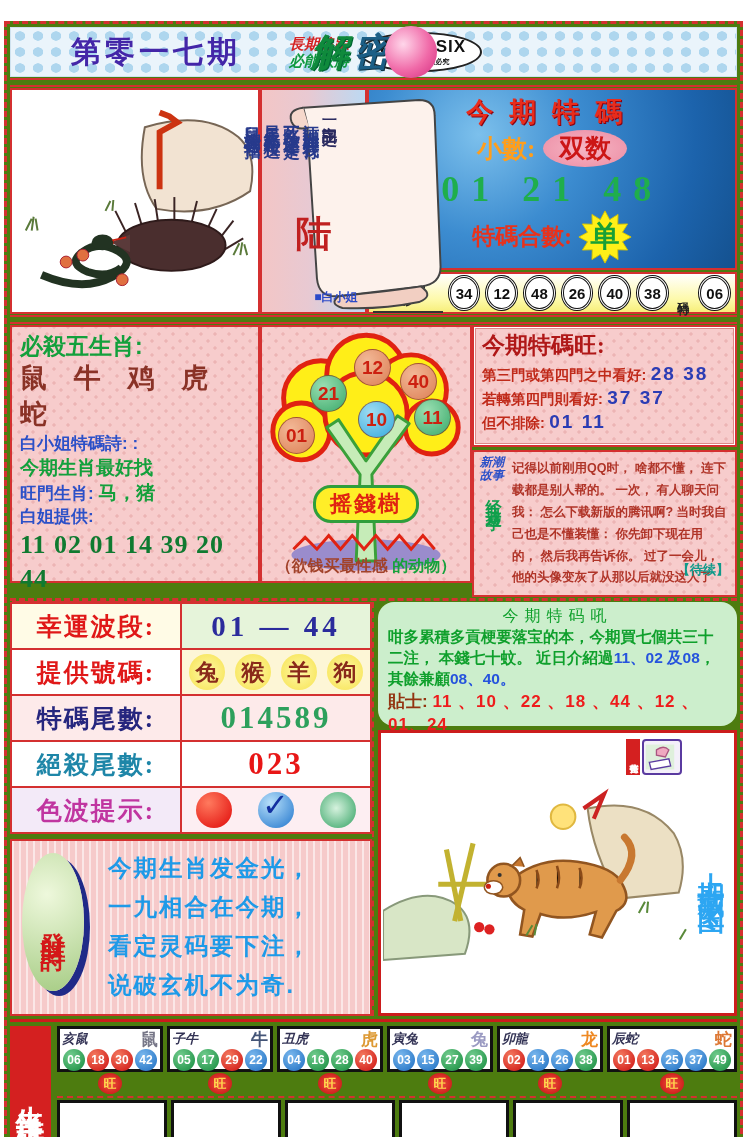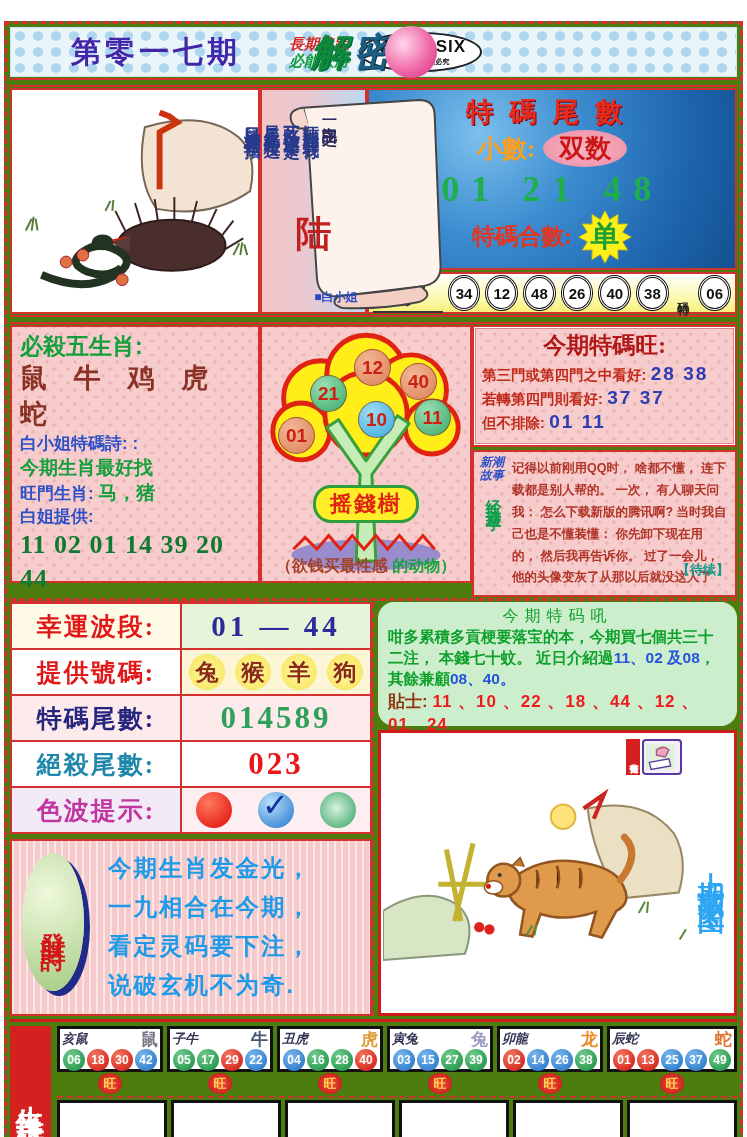--- a/index.html
+++ b/index.html
@@ -84,21 +84,21 @@
   .tball[data-color="g"]{background:radial-gradient(circle at 35% 30%,#9adfb2,#3aa96a);}
   .tball[data-color="b"]{background:radial-gradient(circle at 35% 30%,#9fdcf2,#35aade);}
   #treelabel{position:absolute;left:50%;transform:translateX(-50%);top:158px;background:#ffee28;
              border:3px solid #2f9e3c;border-radius:18px;padding:1px 14px;color:#e02212;
              font-size:22px;font-weight:bold;letter-spacing:2px;white-space:nowrap;}
   #treecap{position:absolute;bottom:4px;width:100%;text-align:center;font-size:16px;font-weight:bold;}
   #treecap .c1{color:#a2422a;} #treecap .c2{color:#15a23c;}
   #midright{flex:1;display:flex;flex-direction:column;}
   #wangbox{height:122px;box-sizing:border-box;border:2px solid #d43030;box-shadow:inset 0 0 0 1px #fff,inset 0 0 0 2px #d88;
            padding:3px 8px;}
-  #wangbox .t{color:#b01818;font-size:23px;font-weight:bold;text-align:center;}
+  #wangbox .t{color:#b01818;font-size:23px;font-weight:bold;}
   .wrow{font-weight:bold;margin-top:2px;}
   .wl{color:#c02a1a;font-size:14.5px;} .wv{color:#2b3cb4;font-size:19px;letter-spacing:2px;}
   #storybox{flex:1;margin-top:3px;box-sizing:border-box;border:2px solid #d43030;display:flex;padding:4px;position:relative;}
   #storytag{width:30px;display:flex;flex-direction:column;align-items:center;}
   #storytag .t1{color:#2b50c8;font-size:12px;font-weight:bold;width:26px;line-height:1.1;font-style:italic;}
   #storytag .t2{color:#0fa04c;font-size:16px;font-weight:bold;margin-top:4px;letter-spacing:6px;}
   #storytxt{flex:1;color:#b03428;font-size:12.5px;font-weight:bold;line-height:1.75;padding:2px 4px;}
   #storynext{position:absolute;right:6px;bottom:16px;color:#0f9a8a;font-size:13px;font-weight:bold;}
   
   #botleft{width:362px;display:flex;flex-direction:column;}
@@ -235,21 +235,21 @@
         <div class="col">星辰北半粒粒送、</div>
         <div class="col">鼠目溜转有怪招、</div>
       </div>
       <div id="bigchar" class="serif">陆</div>
       <div id="scrollsig">■<span>白小姐</span></div>
     </div>
 
     <div id="rightcol">
       <div id="bluebox">
         <div class="bl">
-            <span id="sp-title" class="serif">特碼尾數</span>
+            <span id="sp-title" class="serif">今期特碼</span>
           </div>
         <div class="bl">
           <span id="sp-small-label" class="serif">小數:</span>
           <span id="sp-oval" class="serif">双数</span>
         </div>
         <div class="bl">
             <span id="sp-nums" class="serif">01 21 48</span>
           </div>
         <div class="bl">
           <span class="sp-red serif">特碼合數:</span>

